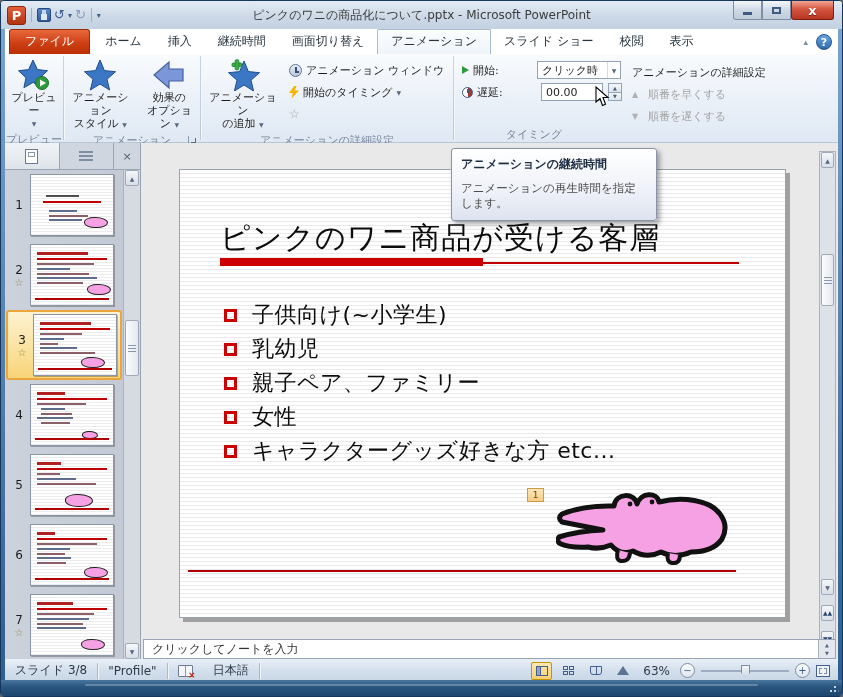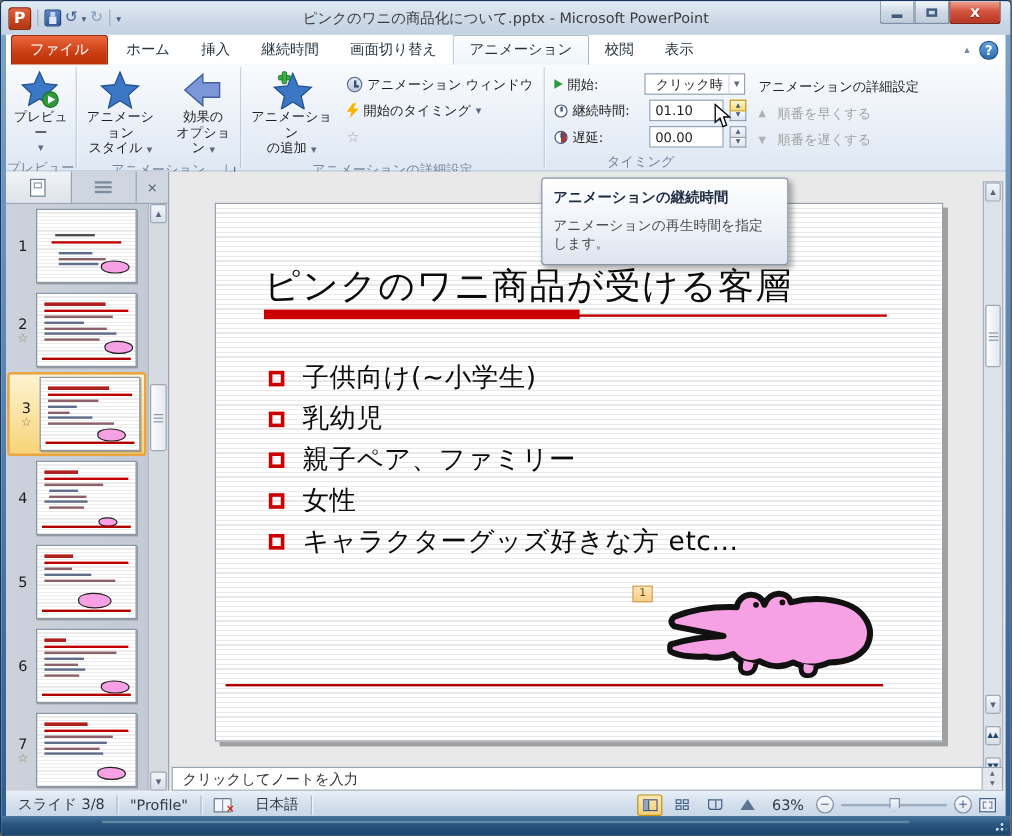--- a/index.html
+++ b/index.html
@@ -53,21 +53,21 @@
   .dd6{font-size:6px;color:#5a6a84;}
   .bolt{width:10px;height:13px;background:#f7b500;clip-path:polygon(55% 0,0 58%,38% 58%,25% 100%,100% 38%,55% 38%,80% 0);}
   .pane-ico{width:13px;height:13px;border-radius:50%;background:linear-gradient(180deg,#e8eef6,#b9c6d9);border:1px solid #5f7393;position:relative;}
   .pane-ico::after{content:"";position:absolute;left:5px;top:2px;width:2px;height:5px;background:#35507a;}
   .pane-ico::before{content:"";position:absolute;left:5px;top:6px;width:4px;height:2px;background:#35507a;}
   .gray-star{color:#a8a8a8;font-size:12px;line-height:12px;}
   
   .trow{display:flex;align-items:center;height:22px;font-size:11px;color:#1e1e1e;gap:4px;}
   .tlabel{width:60px;white-space:nowrap;}
   .combo{width:84px;height:18px;background:#fff;border:1px solid #94a3b6;display:flex;align-items:center;font-size:11px;}
-  .combo .val{flex:1;padding-left:4px;text-align:center;}
+  .combo .val{flex:1;padding-left:4px;}
   .combo .arrow{width:13px;height:100%;display:flex;align-items:center;justify-content:center;font-size:6px;color:#5a6a84;border-left:1px solid #d4dbe4;}
   .numfield{width:62px;height:18px;background:#fff;border:1px solid #94a3b6;font-size:11px;display:flex;align-items:center;padding-left:4px;}
   .spinner{width:14px;height:18px;display:flex;flex-direction:column;margin-left:1px;}
   .spin{flex:1;border:1px solid #94a3b6;background:linear-gradient(180deg,#f6f8fa,#dde4ec);display:flex;align-items:center;justify-content:center;font-size:5px;color:#44597c;}
   .spin+.spin{border-top:none;}
   .spin.hot{background:linear-gradient(180deg,#fff7d9,#fbd96e);border-color:#c79406;}
   .play-tri{width:0;height:0;border-left:7px solid #2d9a3c;border-top:4.5px solid transparent;border-bottom:4.5px solid transparent;}
   .clock-ico{width:11px;height:11px;border-radius:50%;border:1.5px solid #44597c;position:relative;background:#fff;}
   .clock-ico::after{content:"";position:absolute;left:4px;top:1px;width:1.5px;height:4px;background:#44597c;}
   .clock-ico.half{background:linear-gradient(90deg,#fff 50%,#a33 50%);}
@@ -206,20 +206,21 @@
     </div>
   </div>
 
   <div class="tabrow">
     <div class="tab file">ファイル</div>
     <div class="tab">ホーム</div>
     <div class="tab">挿入</div>
     <div class="tab">継続時間</div>
     <div class="tab">画面切り替え</div>
     <div class="tab active">アニメーション</div>
+    <div class="tab">スライド ショー</div>
     <div class="tab">校閲</div>
     <div class="tab">表示</div>
     <div class="tabrow-right">
       <span class="collapse-chevron">▴</span>
       <span class="help-btn">?</span>
     </div>
   </div>
 
   <div class="ribbon">
 
@@ -294,29 +295,20 @@
 
     <div class="rgroup" style="width:296px">
       <div class="rgroup-body" style="padding-left:8px">
         <div style="display:flex;flex-direction:column;padding-top:2px">
           <div class="trow">
             <span class="play-tri"></span>
             <span class="tlabel">開始:</span>
             <div class="combo">
               <span class="val">クリック時</span>
               <span class="arrow">▼</span>
-            </div>
-          </div>
-          <div class="trow">
-            <span class="clock-ico"></span>
-            <span class="tlabel">継続時間:</span>
-            <div class="numfield">01.10</div>
-            <div class="spinner">
-              <span class="spin hot">▲</span>
-              <span class="spin">▼</span>
             </div>
           </div>
           <div class="trow">
             <span class="clock-ico half"></span>
             <span class="tlabel">遅延:</span>
             <div class="numfield">00.00</div>
             <div class="spinner">
               <span class="spin">▲</span>
               <span class="spin">▼</span>
             </div>

